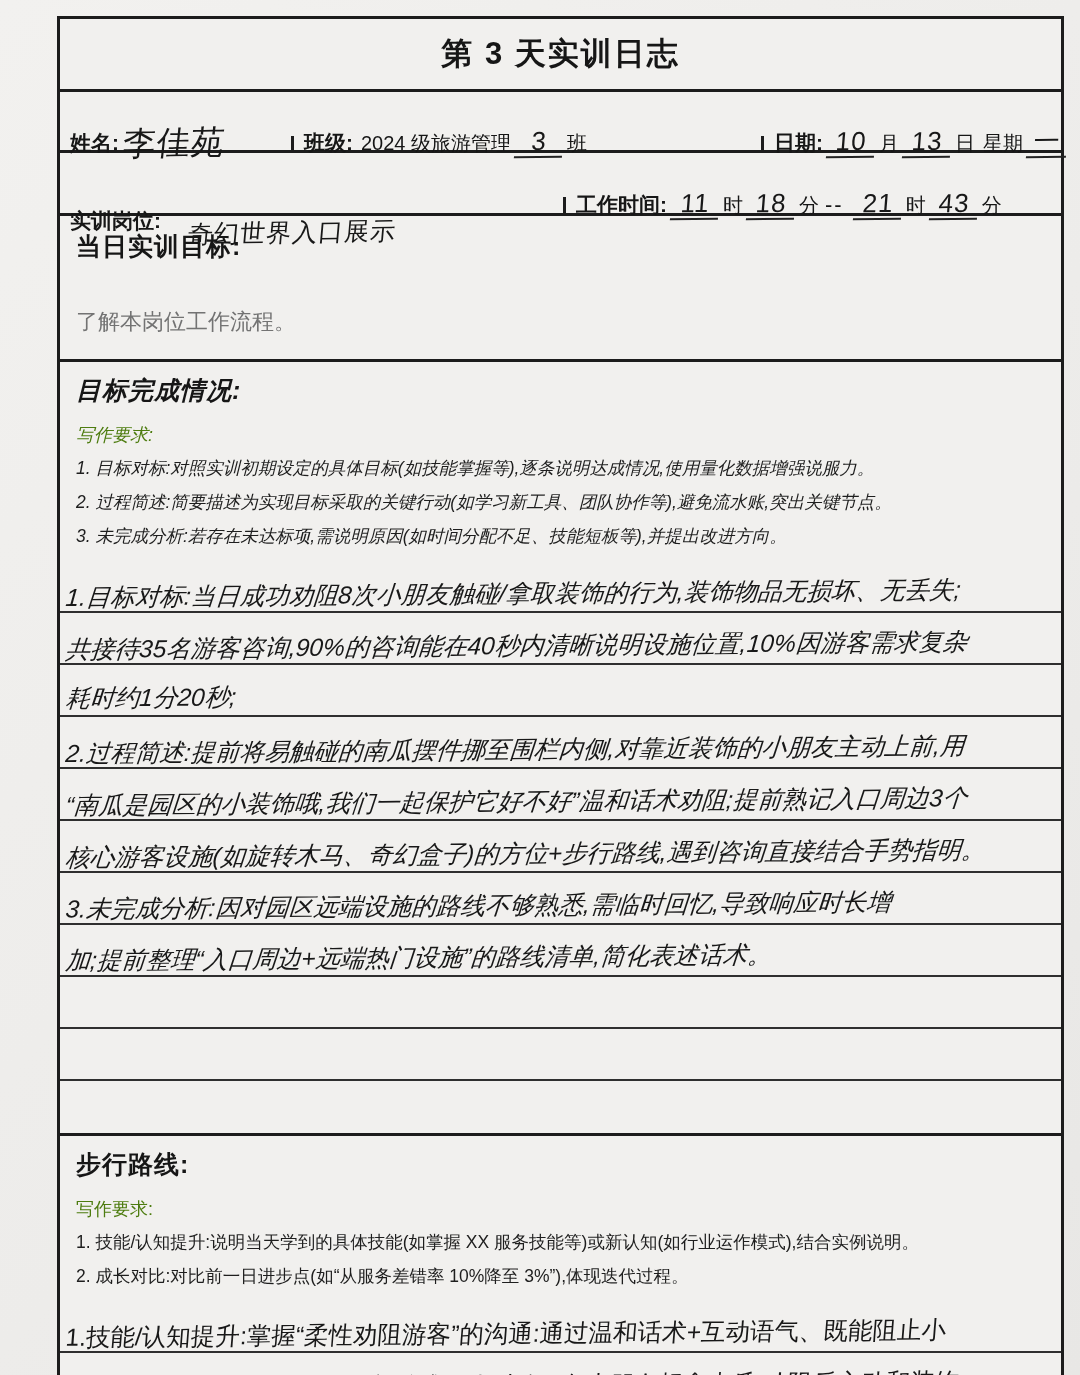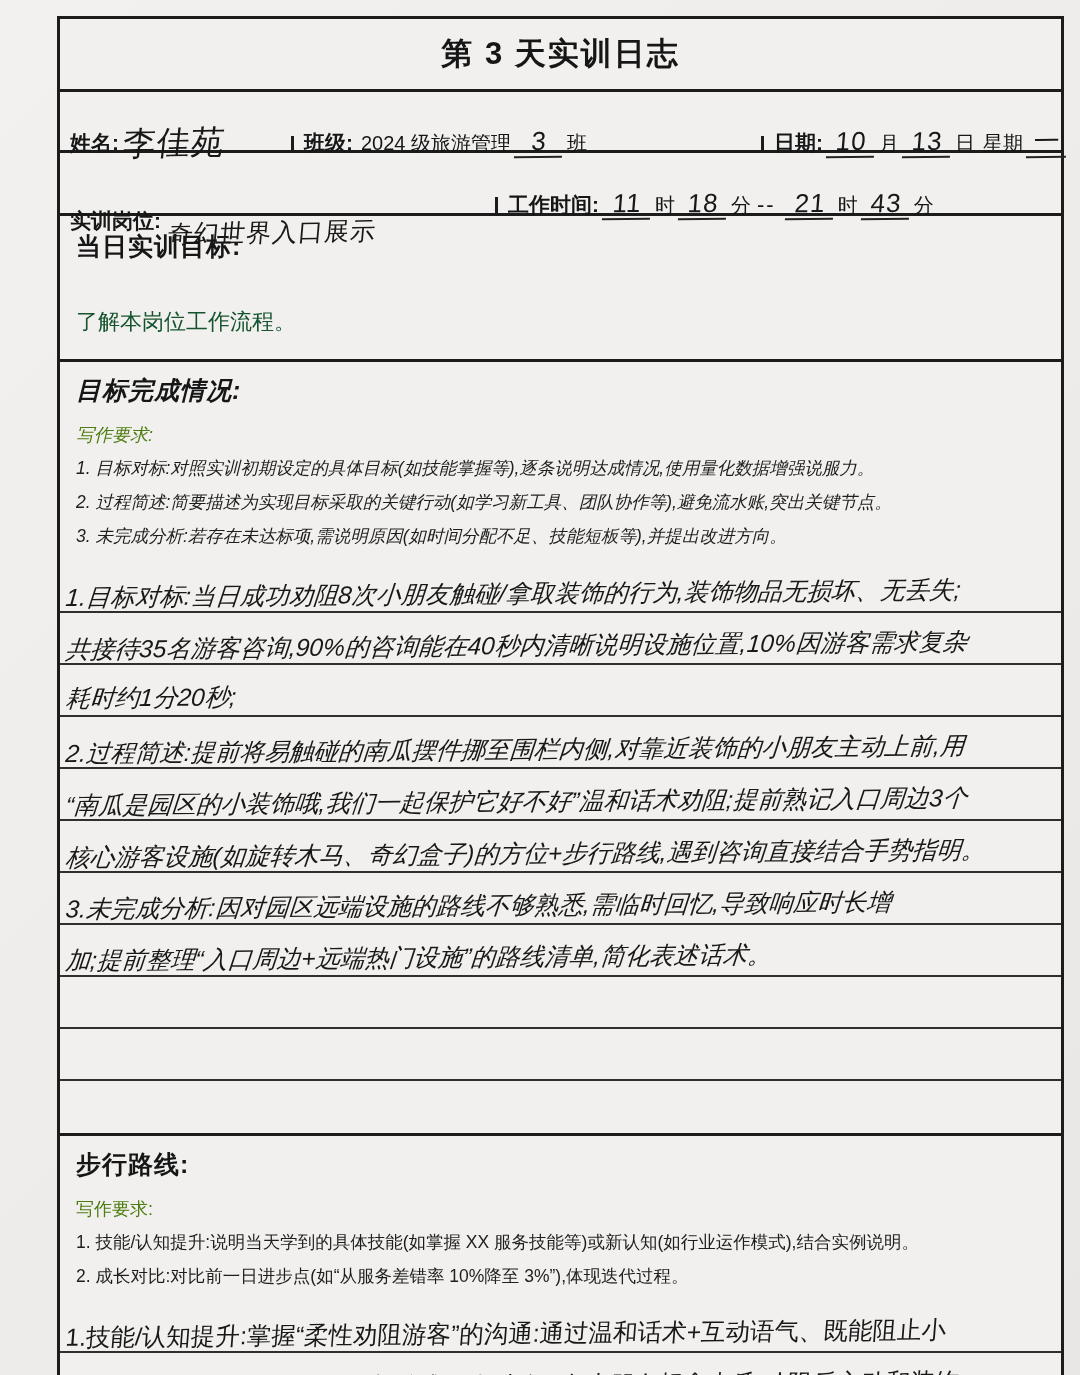--- a/index.html
+++ b/index.html
@@ -27,21 +27,21 @@
     font-size:31px;font-weight:bold;letter-spacing:2px;
   }
   .hdr-row{display:flex;border-bottom:3px solid #1c1c1c;}
   .cell{box-sizing:border-box;padding:6px 10px;display:flex;align-items:center;margin-top:44px;}
   .cell + .cell{border-left:3px solid #1c1c1c;}
   .row1{height:58px;}
   .row2{height:60px;}
   .c-name{width:231px;}
   .c-class{flex:1;}
   .c-date{width:300px;}
-  .c-pos{width:435px;}
+  .c-pos{width:503px;gap:20px;}
   .c-time{flex:1;}
   .lbl{font-weight:bold;font-size:21px;white-space:nowrap;}
   .ptext{font-size:20px;white-space:nowrap;}
   .hw{
     font-size:26px;
     display:inline-block;
     transform:skewX(-5deg) rotate(-0.5deg);
     letter-spacing:1px;
     color:#181818;
     white-space:nowrap;
@@ -50,21 +50,21 @@
     display:inline-block;min-width:42px;text-align:center;
     border-bottom:2px solid #222;
     padding:0 3px 1px 3px;margin:0 4px;
     line-height:1.05;
   }
   .name-hw{font-size:33px;margin-left:4px;transform:skewX(-7deg) rotate(-1deg);}
   .pos-hw{font-size:25px;margin-left:8px;transform:skewX(-6deg) rotate(-1deg) translateY(9px);}
   .section{border-bottom:3px solid #1c1c1c;box-sizing:border-box;}
   .goal-sec{height:146px;padding:14px 16px;}
   .sec-heading{font-weight:bold;font-size:25px;letter-spacing:1px;}
-  .goal-body{font-size:22px;margin-top:44px;color:#14532d;}
+  .goal-body{font-size:22px;margin-top:44px;color:#737373;}
   .req-label{font-size:18px;margin:16px 0 4px 0;color:#4d7c0f;}
   .req-item{font-size:17.5px;line-height:34px;color:#1e1e1e;white-space:nowrap;}
   .comp-sec{padding:12px 0 0 0;font-style:italic;}
   .comp-head-wrap{padding:0 16px;}
   .hw-area{margin-top:8px;}
   .hw-line{
     height:52px;
     border-bottom:2px solid #2f2f2f;
     display:flex;align-items:flex-end;
     padding:0 4px 1px 6px;

